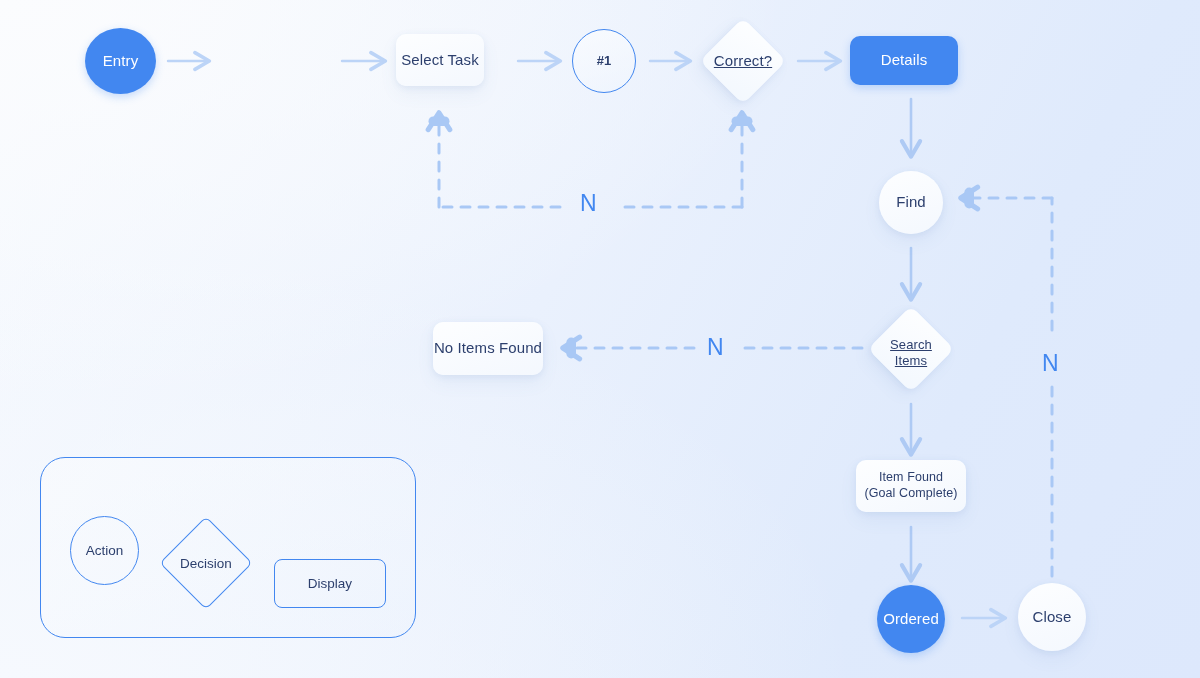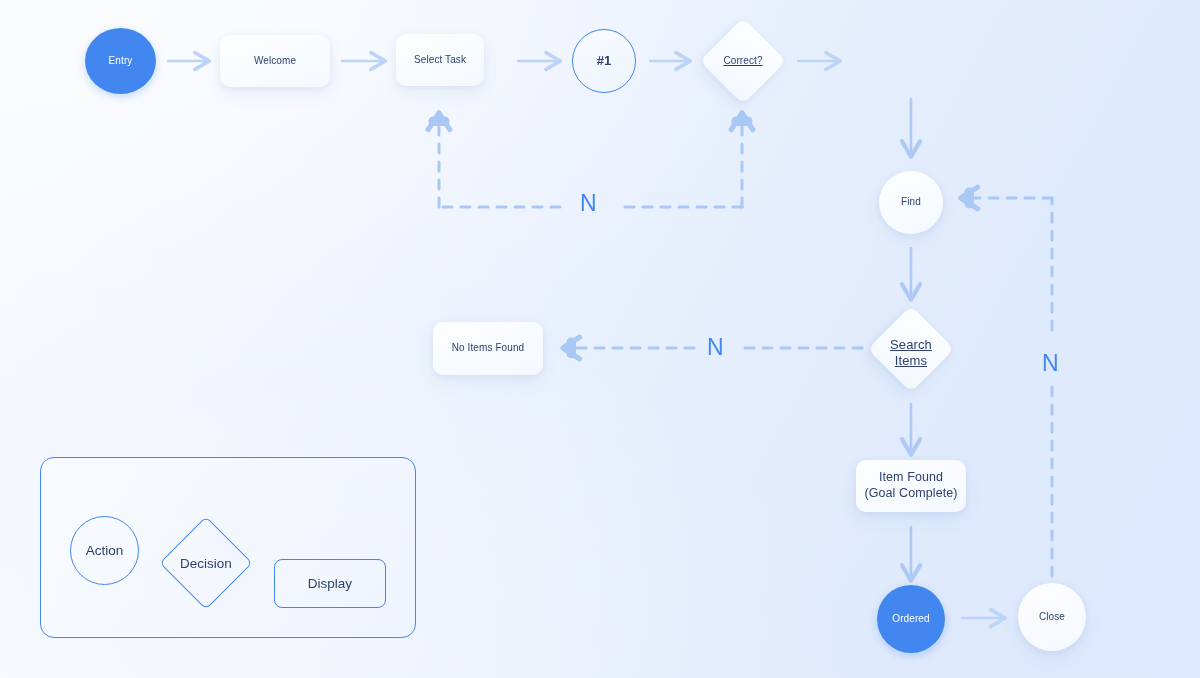--- a/index.html
+++ b/index.html
@@ -34,21 +34,21 @@
   }
 
   
   .node {
     position: absolute;
     display: flex;
     align-items: center;
     justify-content: center;
     text-align: center;
     color: #2c3f6d;
-    font-size: 10px;
+    font-size: 15px;
     line-height: 1.25;
     letter-spacing: .1px;
     box-sizing: border-box;
   }
   .node .lbl { position: relative; z-index: 3; }
 
   
   .soft {
     background: linear-gradient(160deg, #fdfeff 0%, #f4f8fe 100%);
     box-shadow: 0 2px 6px rgba(86,124,191,.10), 0 8px 18px rgba(86,124,191,.07);
@@ -80,21 +80,21 @@
     border-radius: 8px;
     background: linear-gradient(160deg, #fdfeff 0%, #f3f8fe 100%);
     box-shadow: 0 2px 6px rgba(86,124,191,.10), 0 8px 16px rgba(86,124,191,.07);
     z-index: 1;
   }
 
   
   #legend {
     position: absolute;
     border: 1.4px solid #4287f0;
-    border-radius: 14px;
+    border-radius: 25px;
     background: linear-gradient(150deg, rgba(255,255,255,.34) 0%, rgba(232,241,255,.22) 100%);
     box-sizing: border-box;
   }
   .lg-item {
     position: absolute;
     display: flex;
     align-items: center;
     justify-content: center;
     color: #2c3f6d;
     font-size: 13.5px;
@@ -174,37 +174,37 @@
       <path d="M1052,576 L1052,383"></path>
       <path d="M1052,330 L1052,198"></path>
       <path d="M1052,198 L968,198" marker-end="url(#ah-dash)"></path>
     </g>
   </svg>
 
   <div class="node circle accent" style="left:85px;  top:28px;  width:71px;  height:66px;">
     <span class="lbl">Entry</span>
   </div>
 
-  <div class="node rect soft" style="left:220px; top:35px;  width:110px; height:52px;">
-    <span class="lbl">Welcome</span>
-  </div>
 
   <div class="node rect soft" style="left:396px; top:34px;  width:88px; height:52px;">
     <span class="lbl">Select Task</span>
   </div>
 
   <div class="node outline-circle" style="left:572px; top:29px; width:64px; height:64px; font-weight:700; font-size:13px;">
     <span class="lbl">#1</span>
   </div>
 
   <div class="node diamond" style="left:699px; top:18px; width:88px; height:86px;">
     <span class="dshape" style="width:61px; height:61px;"></span>
     <span class="lbl">Correct?</span>
   </div>
 
+  <div class="node rect accent" style="left:850px; top:36px; width:108px; height:49px;">
+    <span class="lbl">Details</span>
+  </div>
 
   <div class="node circle soft" style="left:879px; top:171px; width:64px; height:63px;">
     <span class="lbl">Find</span>
   </div>
 
   <div class="node diamond" style="left:868px; top:306px; width:86px; height:86px; font-size:13px;">
     <span class="dshape" style="width:61px; height:61px;"></span>
     <span class="lbl" style="white-space:pre-line;margin-top:8px;">Search
 Items</span>
   </div>

